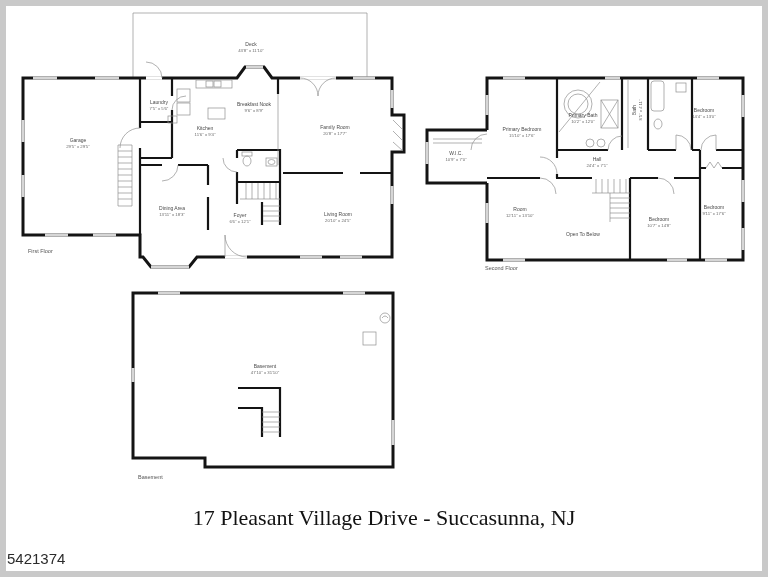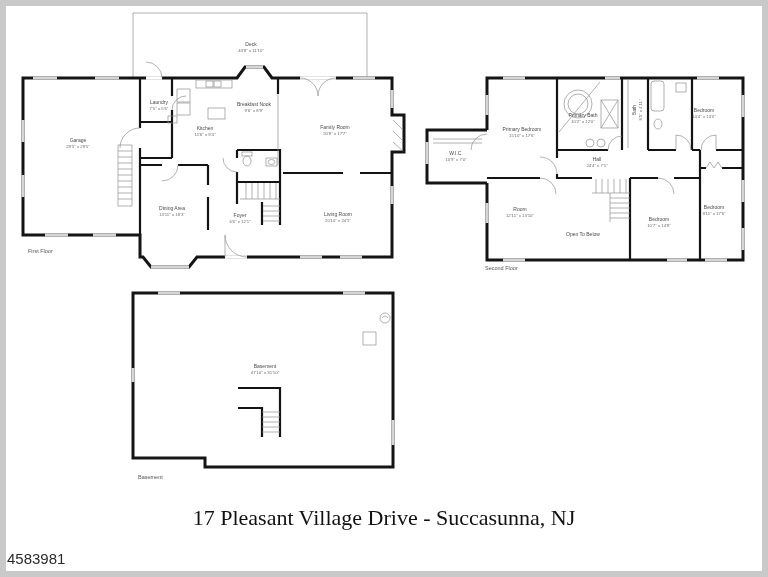--- a/index.html
+++ b/index.html
@@ -228,16 +228,16 @@
   </div>
   <div class="cap" style="left:485px;top:265px">Second Floor</div>
 
   <div class="lab" style="left:265px;top:369px">
     <span class="nm">Basement</span>
     <span class="dm">47'10" x 31'10"</span>
   </div>
   <div class="cap" style="left:138px;top:474px">Basement</div>
 
   <div class="title">17 Pleasant Village Drive - Succasunna, NJ</div>
-  <div class="pid">4583981</div>
+  <div class="pid">5421374</div>
 
   <div class="frame"></div>
 </div>
 
 </body></html>

